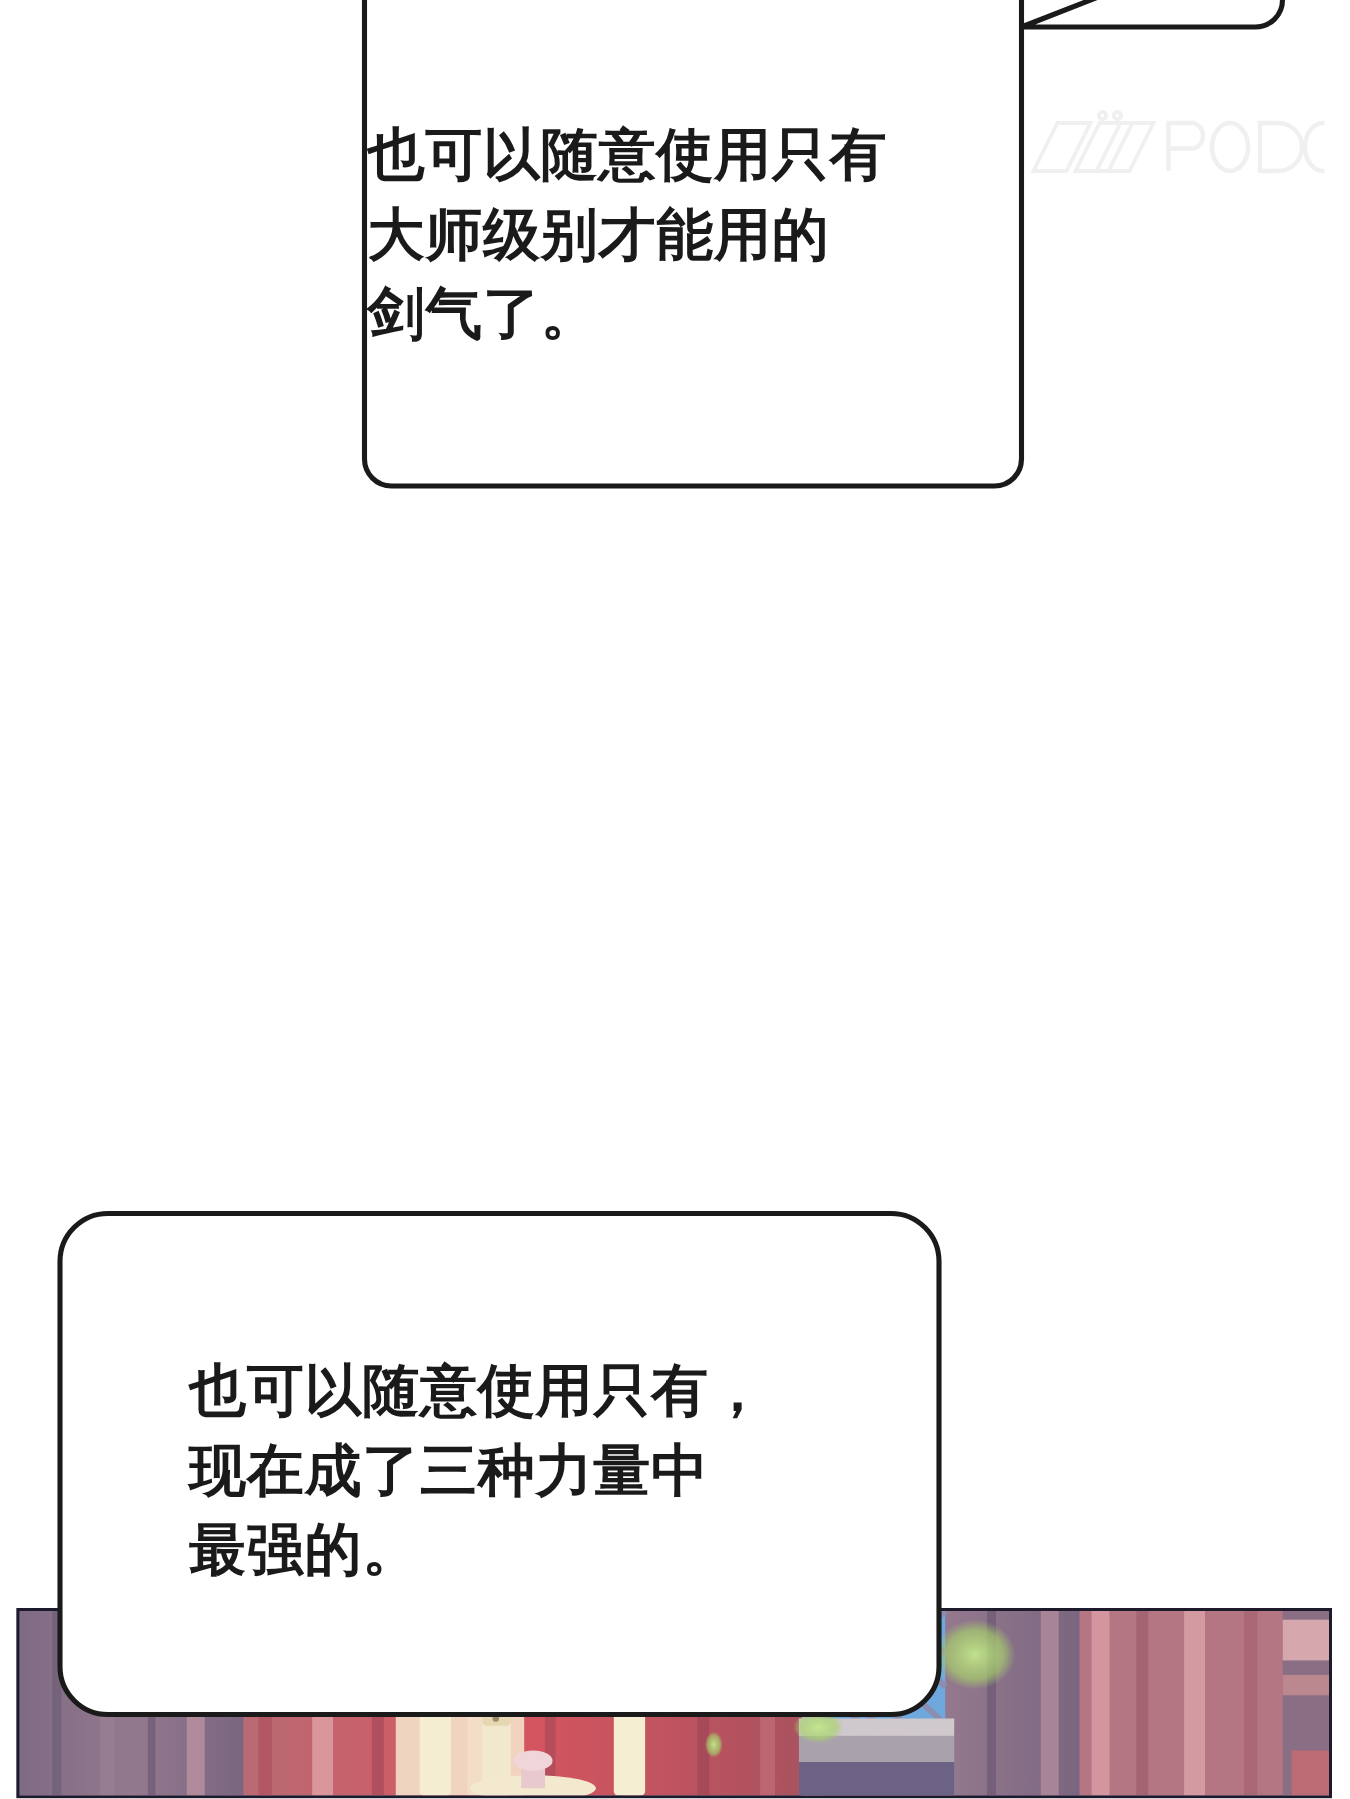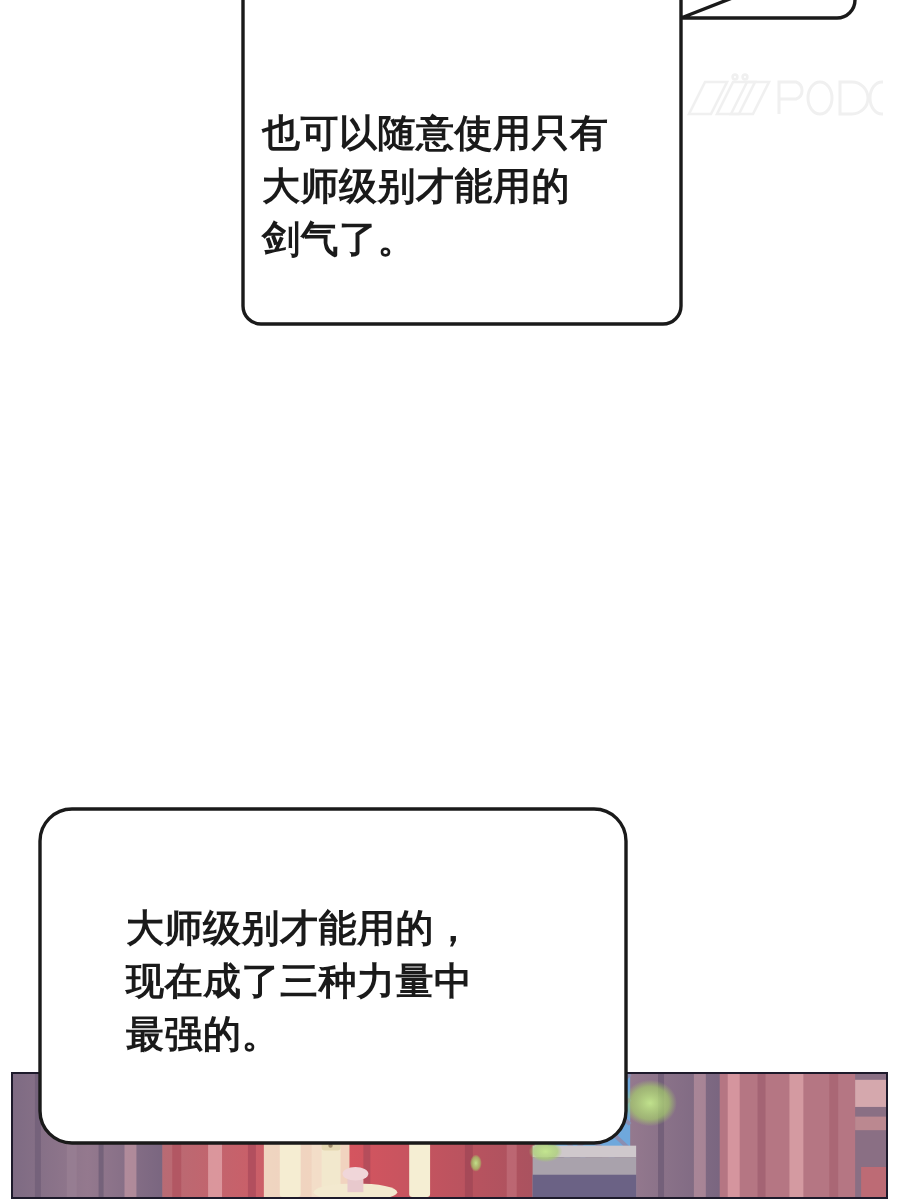--- a/index.html
+++ b/index.html
@@ -43,26 +43,25 @@
     position: absolute;
     z-index: 6;
     color: #1a1a1a;
     font-family: "Liberation Sans", "DejaVu Sans", sans-serif;
     font-weight: 700;
     letter-spacing: 0.5px;
     white-space: pre-line;
   }
 
   #bubble-one-text {
-    left: 262px;
+    left: 245px;
     top: 78px;
     width: 420px;
     font-size: 38px;
     line-height: 53px;
-    margin-top: 29px;
   }
 
   #bubble-two-text {
     left: 126px;
     top: 902px;
     width: 500px;
     font-size: 38px;
     line-height: 53px;
   }
 
@@ -220,17 +219,17 @@
   </svg>
 
   <div class="bubble-text" id="bubble-one-text">也可以随意使用只有
 大师级别才能用的
 剑气了。</div>
 
   <svg class="bubble-svg" style="left:26px; top:795px; width:620px; height:370px;" viewBox="0 0 620 370" xmlns="http://www.w3.org/2000/svg">
     <rect x="14" y="14" width="586" height="334" rx="32" ry="32" fill="#ffffff" stroke="#1a1a1a" stroke-width="3.4"></rect>
   </svg>
 
-  <div class="bubble-text" id="bubble-two-text">大师级别才能用的，
+  <div class="bubble-text" id="bubble-two-text">也可以随意使用只有，
 现在成了三种力量中
 最强的。</div>
 
 </div>
 
 </body></html>

